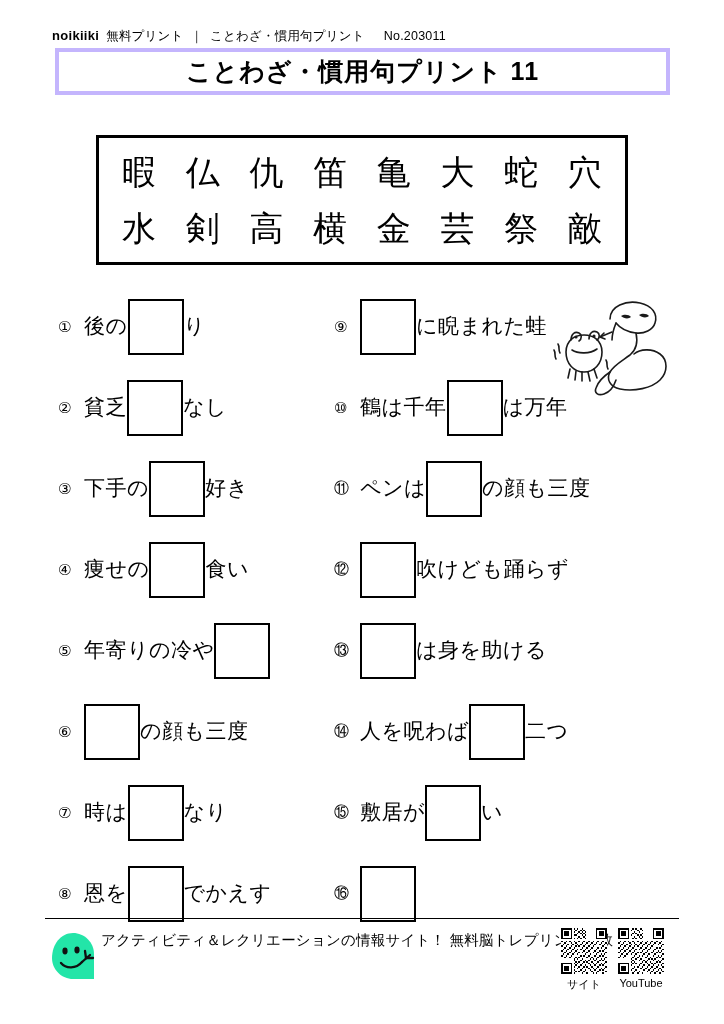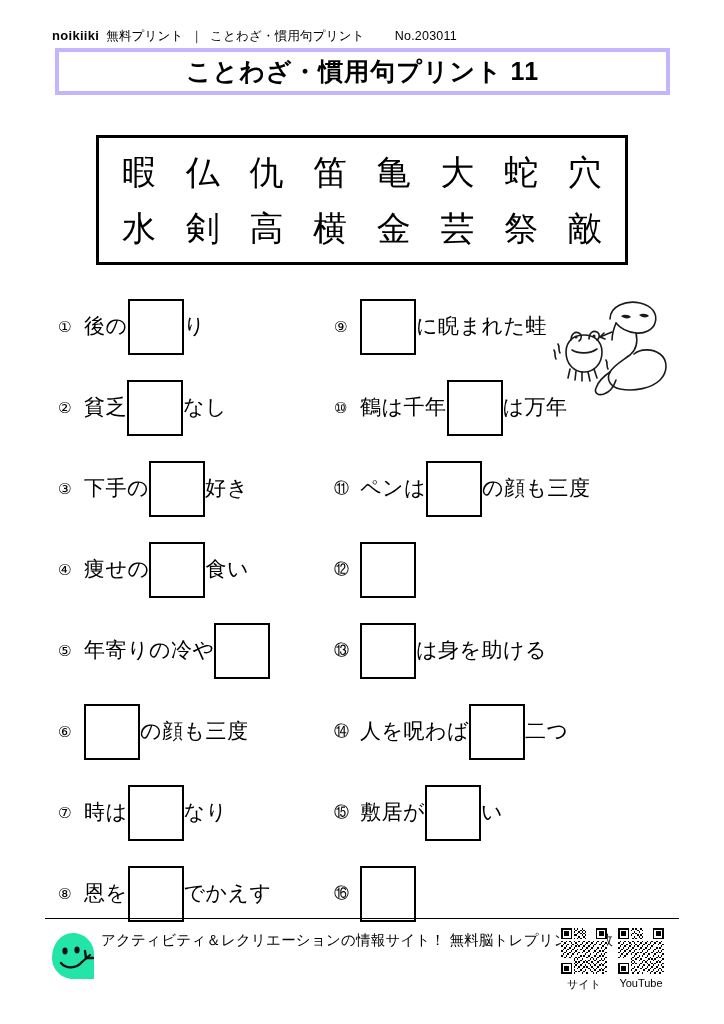--- a/index.html
+++ b/index.html
@@ -13,21 +13,21 @@
   .page { position: relative; width: 588px; height: 1024px; padding: 0; }
 
   
   .masthead {
     position: absolute; left: 52px; top: 28px;
     display: flex; align-items: baseline; gap: 7px;
     font-size: 12.5px; letter-spacing: .2px; white-space: nowrap;
   }
   .brand { font-weight: 700; font-size: 13px; letter-spacing: .3px; }
   .mast-sep { color: #000; }
-  .mast-no { margin-left: 23px; }
+  .mast-no { margin-left: 12px; }
 
   
   .title-box {
     position: absolute; left: 55px; top: 48px; width: 615px; height: 47px;
     border: 4px solid #c4b5fd;
     display: flex; align-items: center; justify-content: center;
   }
   .title-text {
     font-size: 25px; font-weight: 700; letter-spacing: 1px;
   }
@@ -218,20 +218,21 @@
     <div class="qrow">
       <span class="qnum">⑪</span>
       <span class="qtext pre">ペンは</span>
       <span class="answer-box"></span>
       <span class="qtext post">の顔も三度</span>
     </div>
     <div class="qrow">
       <span class="qnum">⑫</span>
       <span class="qtext pre"></span>
       <span class="answer-box"></span>
+      <span class="qtext post">吹けども踊らず</span>
     </div>
     <div class="qrow">
       <span class="qnum">⑬</span>
       <span class="qtext pre"></span>
       <span class="answer-box"></span>
       <span class="qtext post">は身を助ける</span>
     </div>
     <div class="qrow">
       <span class="qnum">⑭</span>
       <span class="qtext pre">人を呪わば</span>

